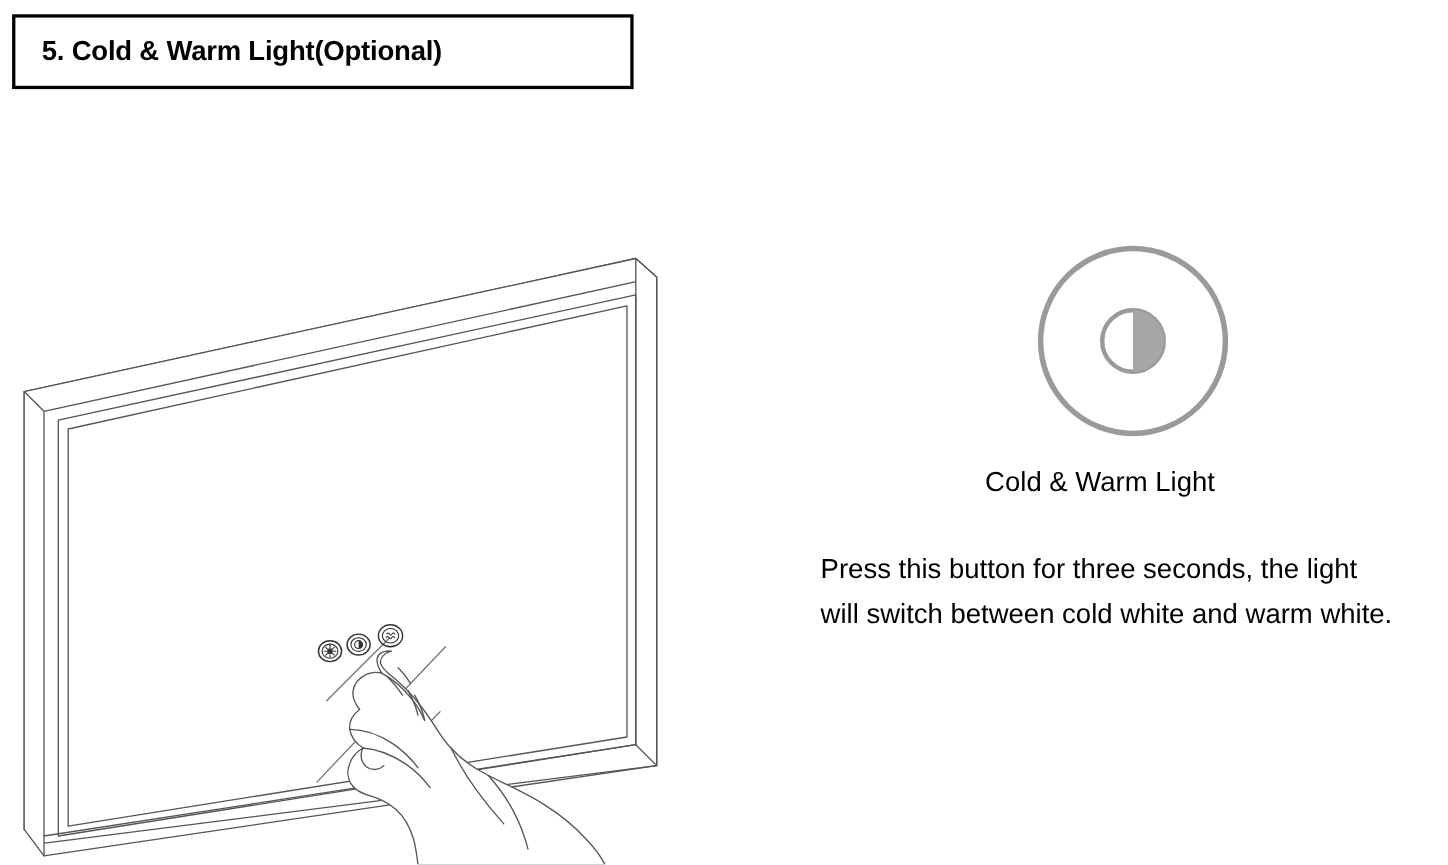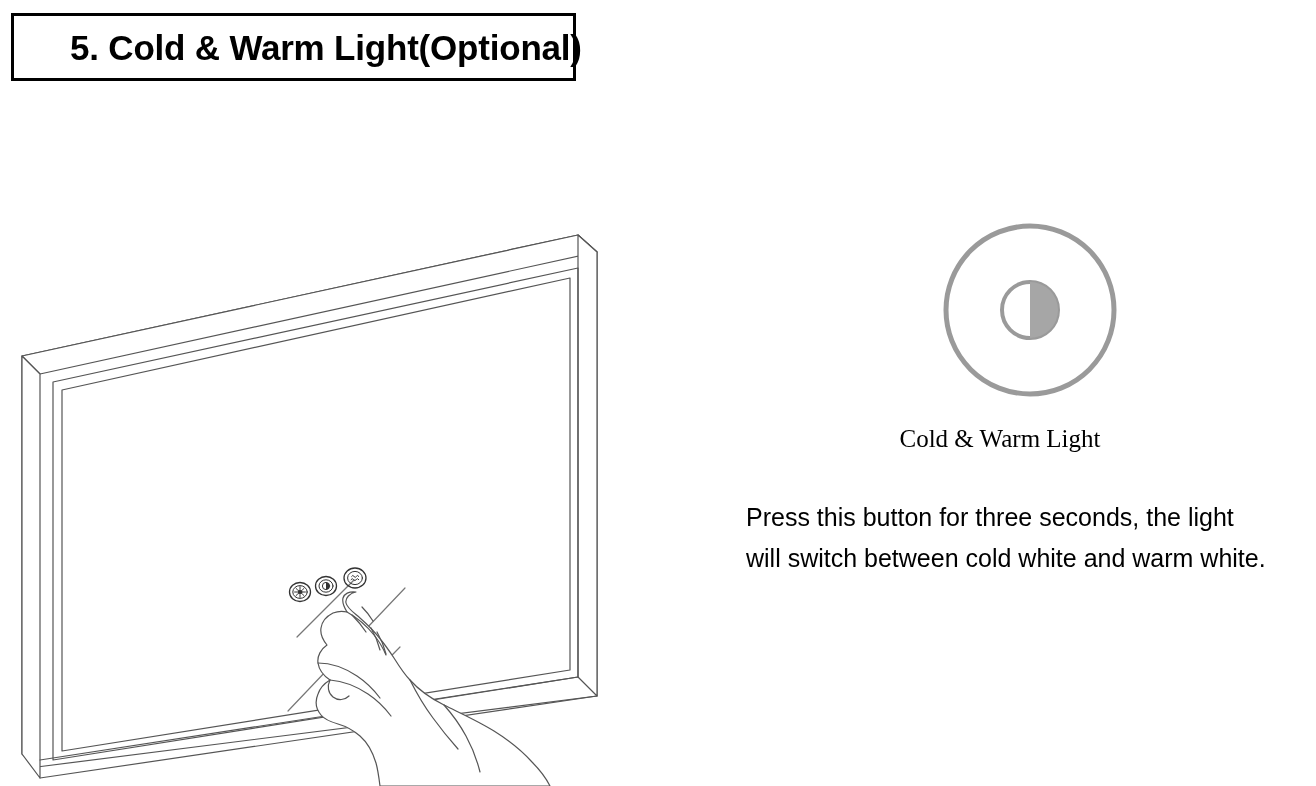--- a/index.html
+++ b/index.html
@@ -26,26 +26,25 @@
     height: 68px;
     border: 3px solid #000000;
     box-sizing: border-box;
     background: #ffffff;
   }
   #section-title-text {
     position: absolute;
     left: 24px;
     top: 50%;
     transform: translateY(-50%);
-    font-size: 35px;
+    font-size: 25px;
     font-weight: bold;
     letter-spacing: -0.2px;
     white-space: nowrap;
     line-height: 1;
-    margin-left: 32px;
   }
 
   
   #mirror-illustration {
     position: absolute;
     left: 0px;
     top: 180px;
     width: 660px;
     height: 606px;
   }
@@ -74,21 +73,20 @@
 
   #cold-warm-label {
     position: absolute;
     left: 0px;
     top: 225px;
     width: 620px;
     text-align: center;
     font-size: 25px;
     line-height: 1.1;
     white-space: nowrap;
-    font-family: Liberation Serif, serif;
   }
 
   #instruction-text {
     position: absolute;
     left: 56px;
     top: 297px;
     width: 580px;
     font-size: 25px;
     line-height: 41px;
   }

